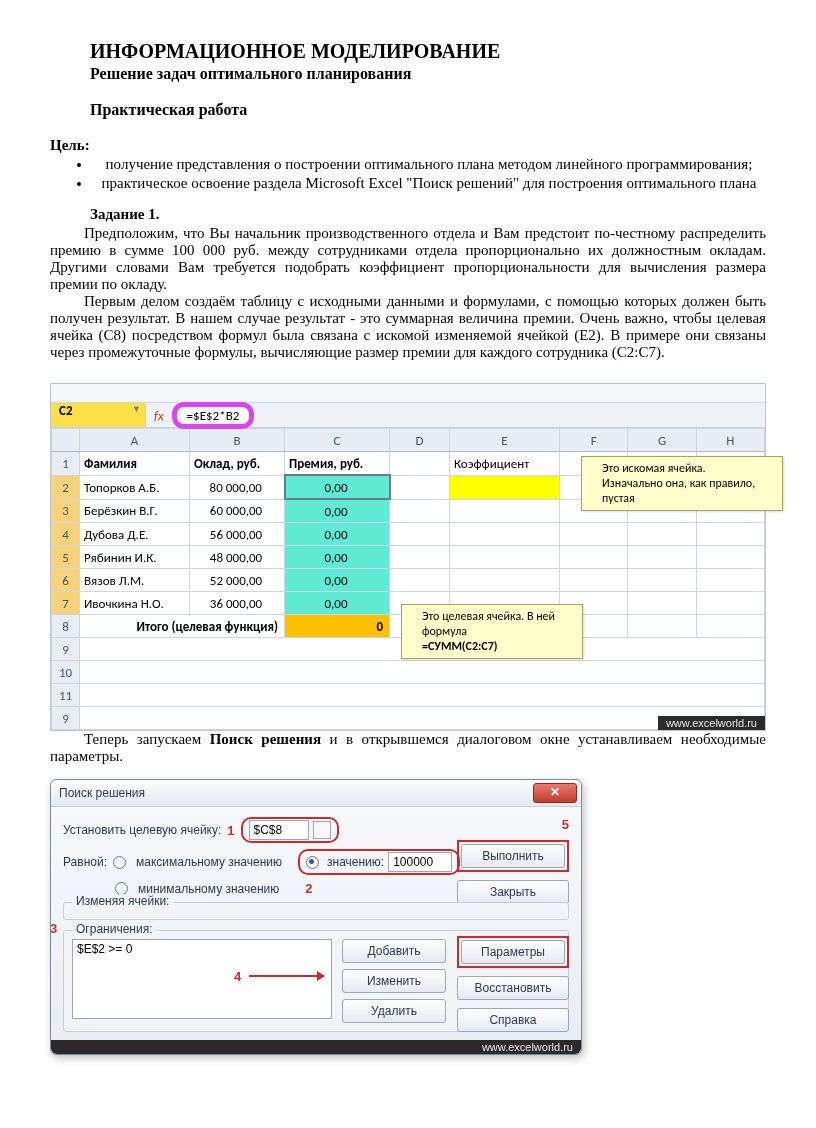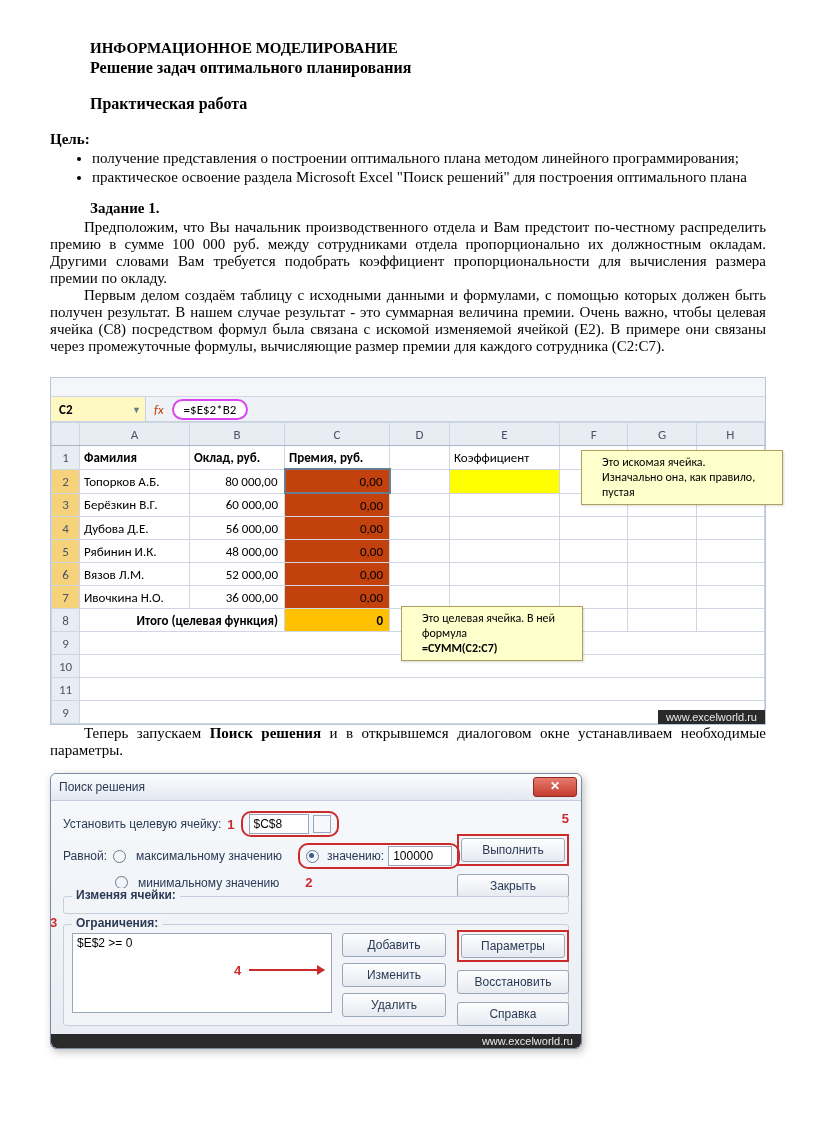--- a/index.html
+++ b/index.html
@@ -5,25 +5,25 @@
   body {
     font-family: "Times New Roman", serif;
     font-size: 15px;
     color: #000;
     margin: 0;
     padding: 40px 50px;
     width: 816px;
     box-sizing: border-box;
     background: #fff;
   }
-  h1.title1 { font-size: 15px; font-weight: bold; margin: 0 0 2px 40px; }
+  h1.title1 { font-size: 20px; font-weight: bold; margin: 0 0 2px 40px; }
   h1.title2 { font-size: 16px; font-weight: bold; margin: 0 0 18px 40px; }
   h2.subtitle { font-size: 16px; font-weight: bold; margin: 0 0 18px 40px; }
   .goal-label { font-weight: bold; margin: 0 0 2px 0; }
-  ul.goals { margin: 0 0 14px 0; padding-left: 42px; }
+  ul.goals { margin: 0 0 14px 0; padding-left: 42px; text-align: center; }
   ul.goals li { margin-bottom: 2px; }
   .task-label { font-weight: bold; margin: 0 0 2px 40px; }
   p.body { margin: 0 0 0 0; text-align: justify; }
   p.indent { text-indent: 34px; }
   .mt { margin-top: 10px; }
   .mt6 { margin-top: 6px; }
 
   
   .excel {
     margin-top: 22px;
@@ -39,29 +39,29 @@
     color: #b8c2d2; font-size: 11px;
     padding-left: 40px;
   }
   .fxrow {
     display: flex; align-items: center;
     border-bottom: 1px solid #c9d2e0;
     background: #eef1f6; height: 24px;
   }
   .namebox {
     width: 86px; height: 100%;
-    display: flex; align-items: center; padding-left: 8px;
-    border-right: 1px solid #c9d2e0; background: #fef9c3;
+    display: flex; padding-left: 8px;
+    border-right: 1px solid #c9d2e0; background: #fde047;
     font-weight: bold;
   }
   .namebox .dd { margin-left: auto; margin-right: 4px; color: #6a7a90; font-size: 9px; }
   .fxlabel { font-style: italic; color: #c2410c; padding: 0 8px; }
   .fxinput {
     display: inline-block; background: #fff;
-    border: 2px solid #d946ef; border-radius: 12px;
+    border: 5px solid #d946ef; border-radius: 12px;
     padding: 1px 10px; font-size: 13px;
   }
   .grid {
     border-collapse: collapse;
     width: 100%;
     table-layout: fixed;
   }
   .grid th, .grid td {
     border: 1px solid #cfd6e2;
     height: 22px;
@@ -73,22 +73,22 @@
   .grid th.colhdr {
     background: #e8edf4; text-align: center; color: #4a5568; font-weight: normal;
     border-bottom: 1px solid #a9b6c9;
   }
   .grid th.rowhdr {
     background: #e8edf4; text-align: center; color: #4a5568; font-weight: normal;
     width: 28px;
   }
   .grid th.rowhdr.sel { background: #f6d27a; }
   .grid .bold { font-weight: bold; }
-  .grid .num { text-align: right; padding-right: 6px; }
-  .grid .premcell { background: #c2410c; margin-top: 33px; }
+  .grid .num { text-align: center; padding-right: 6px; }
+  .grid .premcell { background: #5eead4; margin-top: 33px; }
   .grid .yellow { background: #ffff00; }
   .grid .orange { background: #ffc000; text-align: right; font-weight: bold; padding-right: 6px;}
   .grid .thickb { border: 2px solid #6a7a90; }
   .note {
     position: absolute;
     background: #ffffcc;
     border: 1px solid #b0a060;
     font-size: 12px;
     padding: 4px 20px;
     line-height: 1.25;
@@ -140,21 +140,21 @@
   .pick { width: 16px; height: 16px; border: 1px solid #9aa7bb; background: #f6f8fb; display: inline-block; }
   .ringred { border: 2px solid #cc2b2b; border-radius: 10px; padding: 1px 6px; display: inline-flex; align-items: center; gap: 4px;}
   .rednum { color: #cc2b2b; font-weight: bold; font-size: 13px;}
   .radio { width: 11px; height: 11px; border: 1px solid #6a7a90; border-radius: 50%; display: inline-block; margin-right: 4px; position: relative;}
   .radio.on::after { content:""; position:absolute; left:2px; top:2px; width:5px; height:5px; background:#3b5b8c; border-radius:50%;}
   .group {
     border: 1px solid #c4cedd; border-radius: 3px;
     padding: 8px; margin-top: 4px; position: relative;
     background: #f2f4f8;
   }
-  .group .glabel { position: absolute; top: -9px; left: 8px; background: #f2f4f8; padding: 0 4px; color: #2a3a55; font-weight: bold;}
+  .group .glabel { position: absolute; top: -9px; left: 8px; background: #f2f4f8; padding: 0 4px; color: #2a3a55;}
   .btn {
     display: inline-flex; align-items: center; justify-content: center;
     min-width: 86px; height: 22px;
     background: linear-gradient(#fdfefe,#e6eaf1);
     border: 1px solid #9aa7bb; border-radius: 3px;
     color: #2a3a55; padding: 0 8px;
   }
   .btncol { position: absolute; right: 12px; top: 10px; display: flex; flex-direction: column; gap: 8px;}
   .btncol2 { position: absolute; right: 12px; bottom: 8px; display: flex; flex-direction: column; gap: 8px;}
   .listbox { background: #fff; border: 1px solid #9aa7bb; width: 250px; height: 74px; padding: 2px 4px;}
@@ -327,21 +327,21 @@
           <td colspan="8"></td>
         </tr>
     <tr>
           <th class="rowhdr">9</th>
           <td colspan="8"></td>
         </tr>
   </tbody>
     </table>
 
   <div class="note" style="left:530px; top:72px; width:160px">Это искомая ячейка. Изначально она, как правило, пустая</div>
-  <div class="note" style="left:350px; top:228px; width:140px">
+  <div class="note" style="left:350px; top:220px; width:140px">
     <span>Это целевая ячейка. В ней формула</span><br>
     <b>=СУММ(C2:C7)</b>
   </div>
   <div class="watermark">www.excelworld.ru</div>
 </div>
 
 <p class="body indent mt">
   <span>Теперь запускаем </span><b>Поиск решения</b><span> и в открывшемся диалоговом окне устанавливаем необходимые параметры.</span>
 </p>
 

